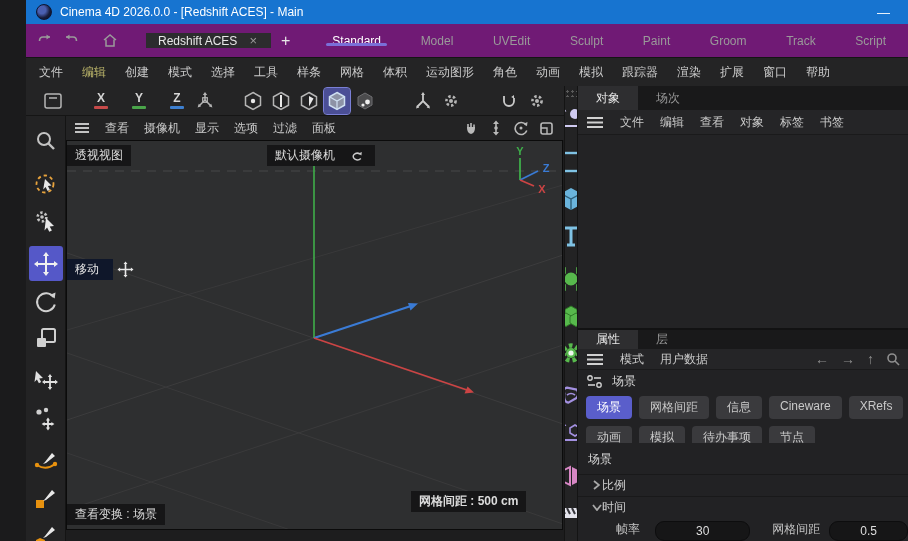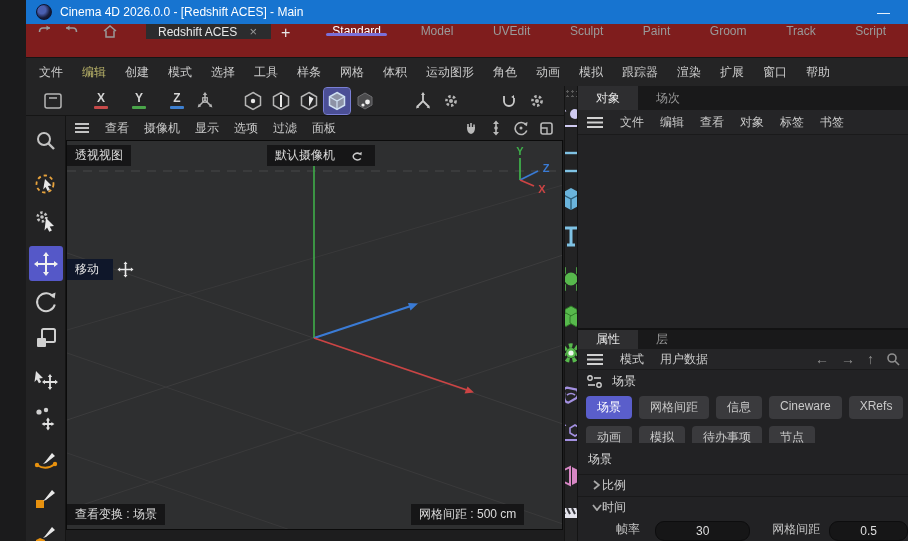--- a/index.html
+++ b/index.html
@@ -11,21 +11,21 @@
     user-select:none;
     padding-left:26px;
   }
   svg{display:block}
   
   .titlebar{height:24px;background:#1774d0;display:flex;align-items:center;padding:0 10px;gap:8px;color:#fff;}
   .titlebar .title{flex:1;font-size:12px;white-space:nowrap;overflow:hidden;}
   .win-min{color:#fff;font-size:13px;padding:0 8px;cursor:default}
   .logo{width:16px;height:16px;border-radius:50%;background:radial-gradient(circle at 35% 35%, #4a5fb0 0 30%, #171c3a 62%, #0d1020 100%);border:1px solid #0c1433;}
   
-  .tabrow{height:34px;background:#7f1d1d;border-bottom:1px solid #151515;display:flex;align-items:flex-start;}
+  .tabrow{height:34px;background:#701a75;border-bottom:1px solid #151515;display:flex;align-items:center;}
   .histbtns{display:flex;align-items:center;gap:10px;padding:0 10px;}
   .docktab{display:flex;align-items:center;gap:10px;background:#2c2c2e;padding:0 12px;margin-left:18px;color:#e8e8e8;}
   .tclose{color:#9a9a9a;font-size:13px;padding:0 2px;}
   .tadd{color:#e8e8e8;font-size:16px;padding:0 10px;display:flex;align-items:center;}
   .layouts{display:flex;align-items:stretch;margin-left:18px;flex:1;justify-content:space-between;padding-right:8px;}
   .layout-tab{display:flex;align-items:center;padding:0 14px;color:#9a9a9a;position:relative;}
   .layout-tab.active{color:#fff;}
   .layout-tab.active::after{content:"";position:absolute;left:8px;right:8px;bottom:2px;height:3px;background:#7a6fd8;border-radius:2px;}
   
   .menubar{height:28px;background:#242425;display:flex;align-items:center;gap:19px;padding:0 13px;}
@@ -56,21 +56,21 @@
   .viewport-panel{flex:1;display:flex;flex-direction:column;background:#1d1d1e;min-width:0;}
   .vpmenu{height:24px;background:#232324;display:flex;align-items:center;gap:15px;padding:0 8px;}
   .vpmenu .spacer{flex:1}
   .vpnav{display:flex;gap:10px;align-items:center;padding-right:2px;}
   .vpcanvas{position:relative;flex:1;margin:0 1px 11px 0;background:#2e2f30;border:1px solid #0b0b0b;overflow:hidden;}
   .vp-label{position:absolute;background:#161617;color:#dcdcdc;padding:2px 8px;font-size:12px;}
   .vp-view{left:0;top:4px;}
   .vp-cam{left:200px;top:4px;display:flex;align-items:center;gap:10px;}
   .camswap{background:#161617;padding:1px 4px;}
   .vp-status-l{left:0;bottom:4px;}
-  .vp-status-r{left:344px;bottom:4px;}
+  .vp-status-r{left:344px;bottom:17px;font-weight:bold;}
   .vp-tooltip{position:absolute;left:0;top:118px;display:flex;align-items:center;}
   .vp-tooltip .tt{background:#0f172a;color:#e4e4e4;padding:2px 14px 2px 8px;}
   .gizmo{position:absolute;right:8px;top:6px;}
   
   .right-panel{width:330px;display:flex;flex-direction:column;background:#222224;}
   .panel-tabs{height:24px;background:#19191a;display:flex;align-items:stretch;}
   .ptab{padding:0 18px;display:flex;align-items:center;color:#999;}
   .ptab.active{background:#2e2e30;color:#e8e8e8;}
   .panel-menu{height:25px;background:#252527;display:flex;align-items:center;gap:16px;padding:0 8px;border-bottom:1px solid #1a1a1b;}
   .om{height:244px;display:flex;flex-direction:column;border-bottom:2px solid #121213;}

